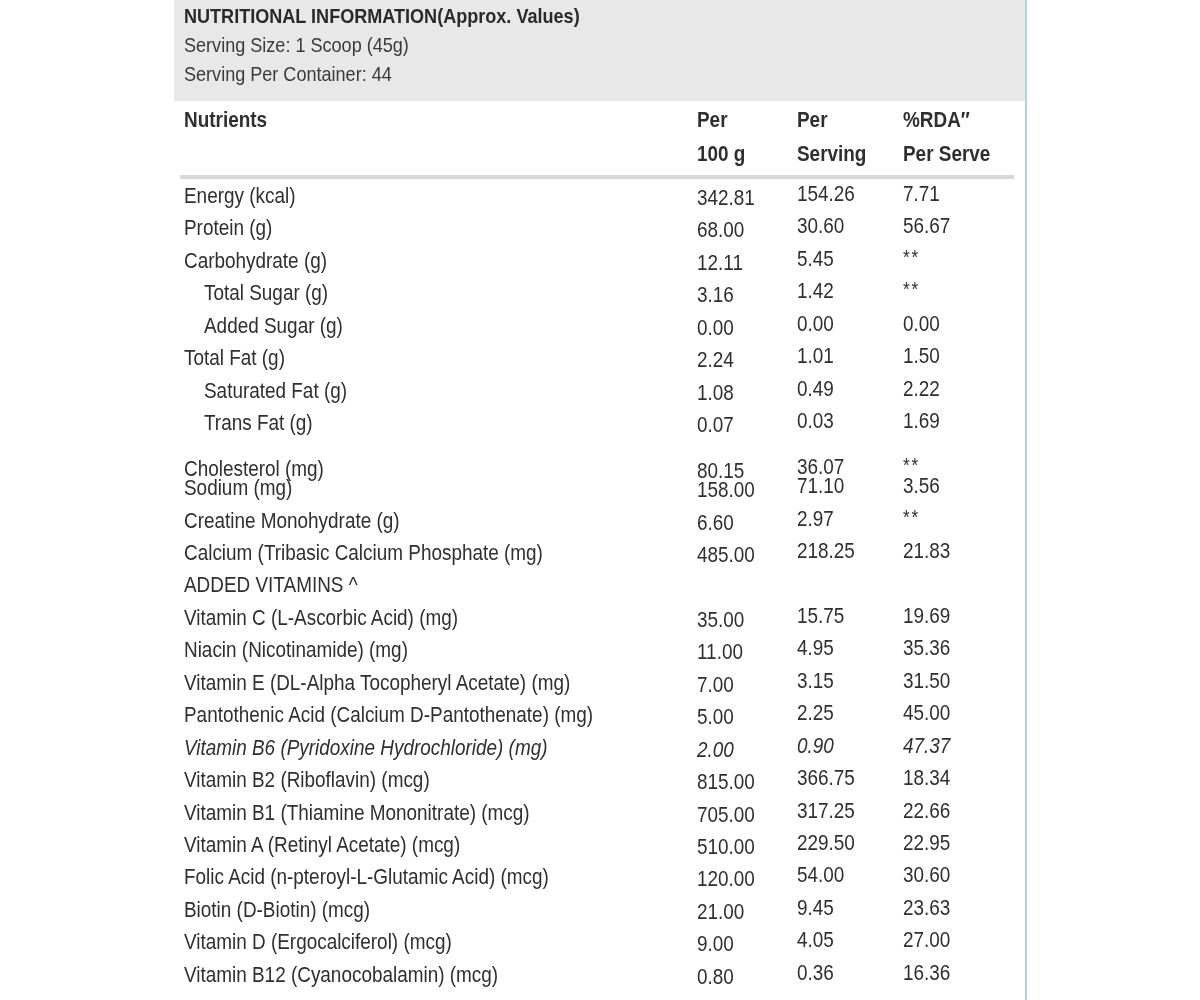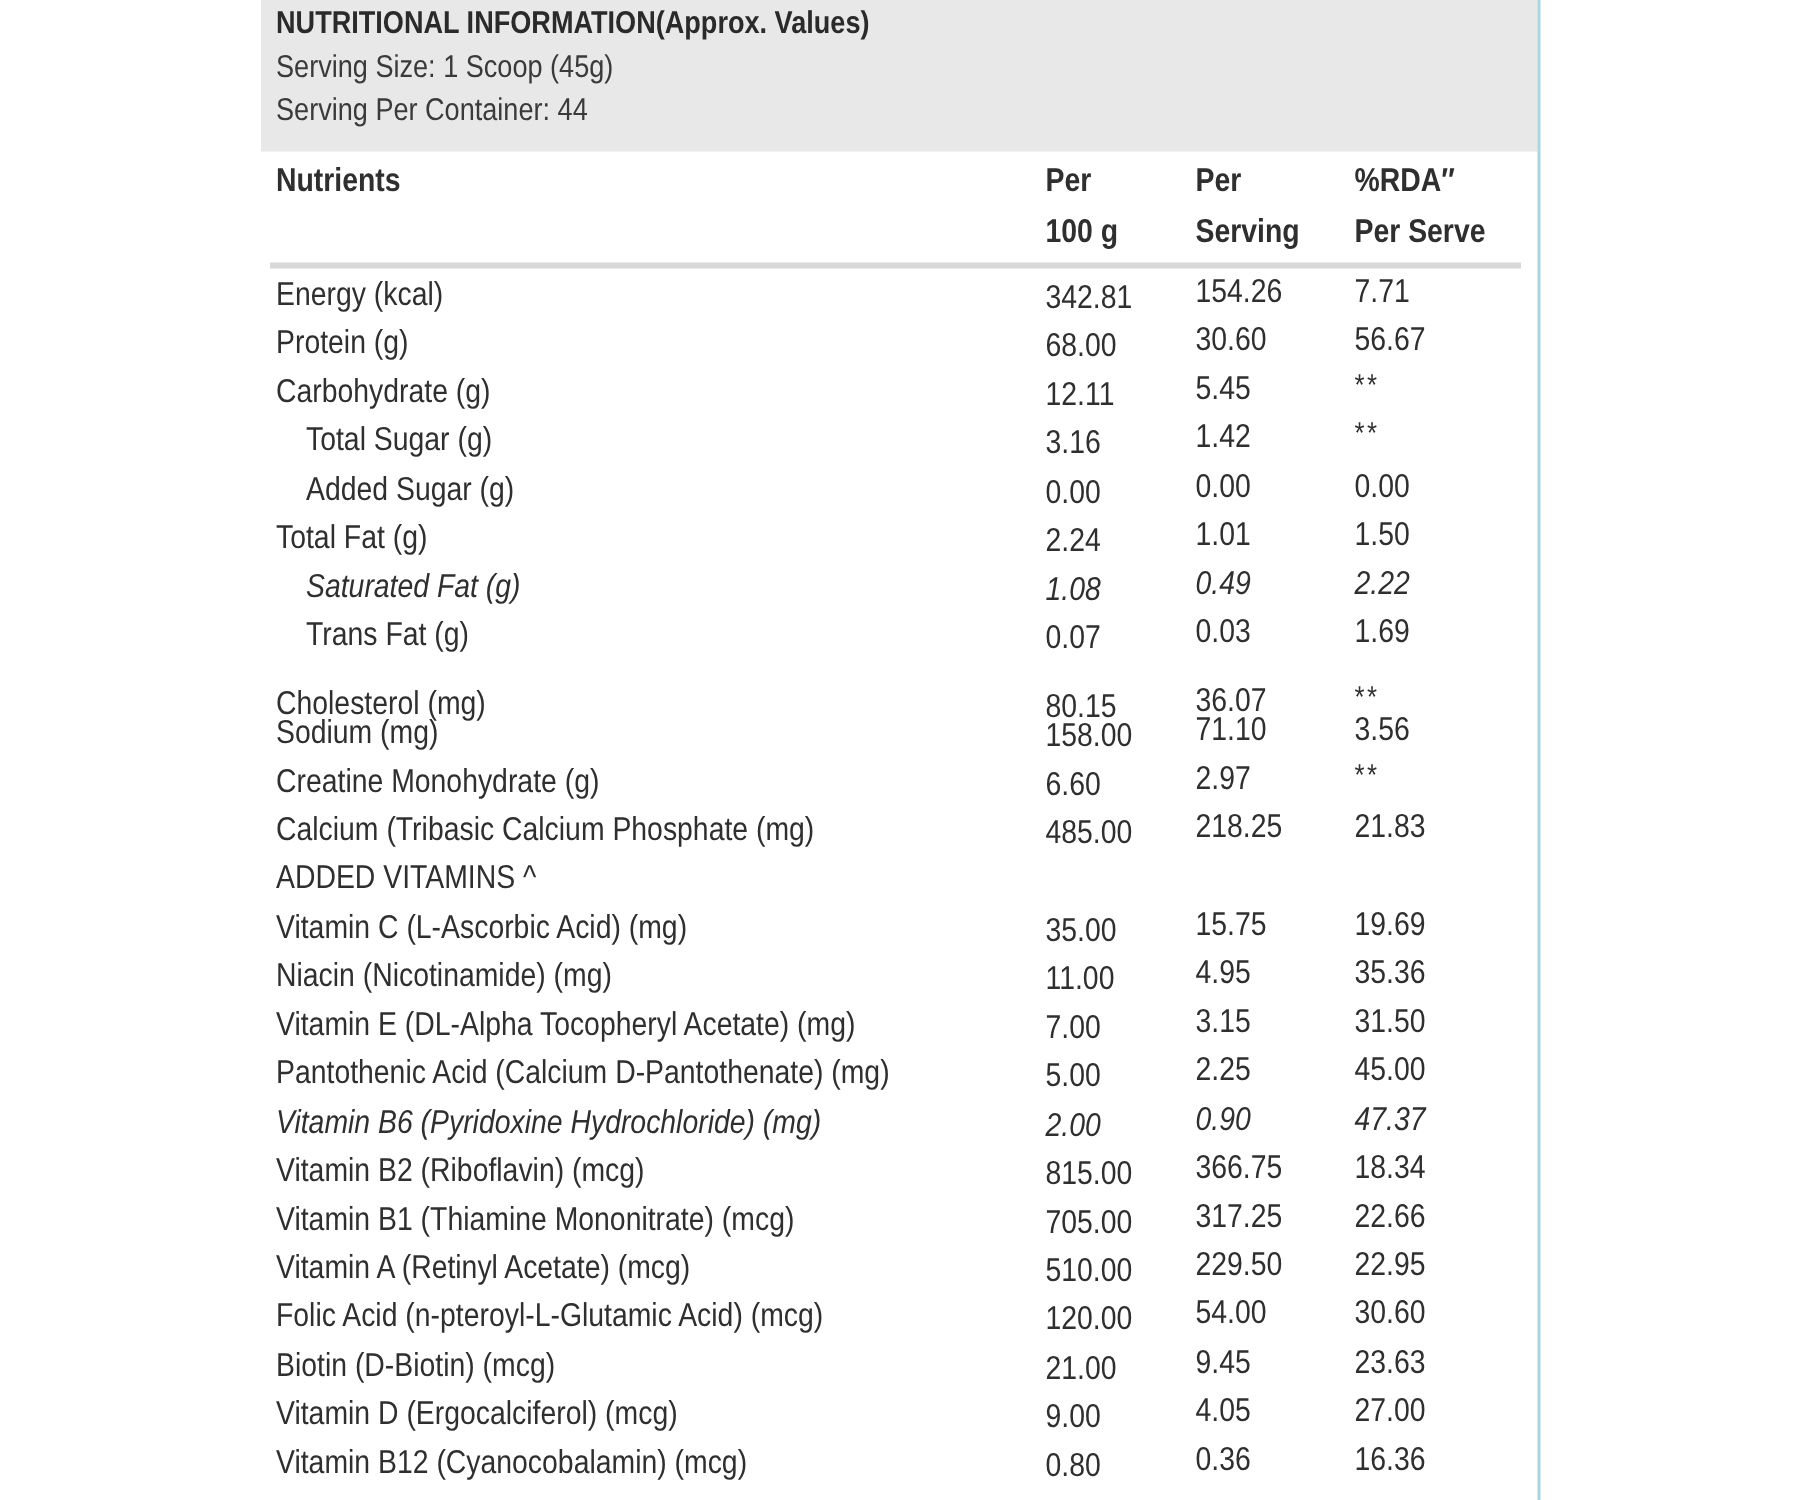--- a/index.html
+++ b/index.html
@@ -155,21 +155,21 @@
         <span class="cell c-100">0.00</span>
         <span class="cell c-serv">0.00</span>
         <span class="cell c-rda">0.00</span>
       </div>
       <div class="row" style="top: 345.25px; text-align: right;">
         <span class="cell c-name">Total Fat (g)</span>
         <span class="cell c-100">2.24</span>
         <span class="cell c-serv">1.01</span>
         <span class="cell c-rda">1.50</span>
       </div>
-      <div class="row" style="top: 377.7px; font-style: italic;">
+      <div class="row" style="top: 377.7px;">
         <span class="cell c-name indent">Saturated Fat (g)</span>
         <span class="cell c-100">1.08</span>
         <span class="cell c-serv">0.49</span>
         <span class="cell c-rda">2.22</span>
       </div>
       <div class="row" style="top: 410.15px;">
         <span class="cell c-name indent">Trans Fat (g)</span>
         <span class="cell c-100">0.07</span>
         <span class="cell c-serv">0.03</span>
         <span class="cell c-rda">1.69</span>

